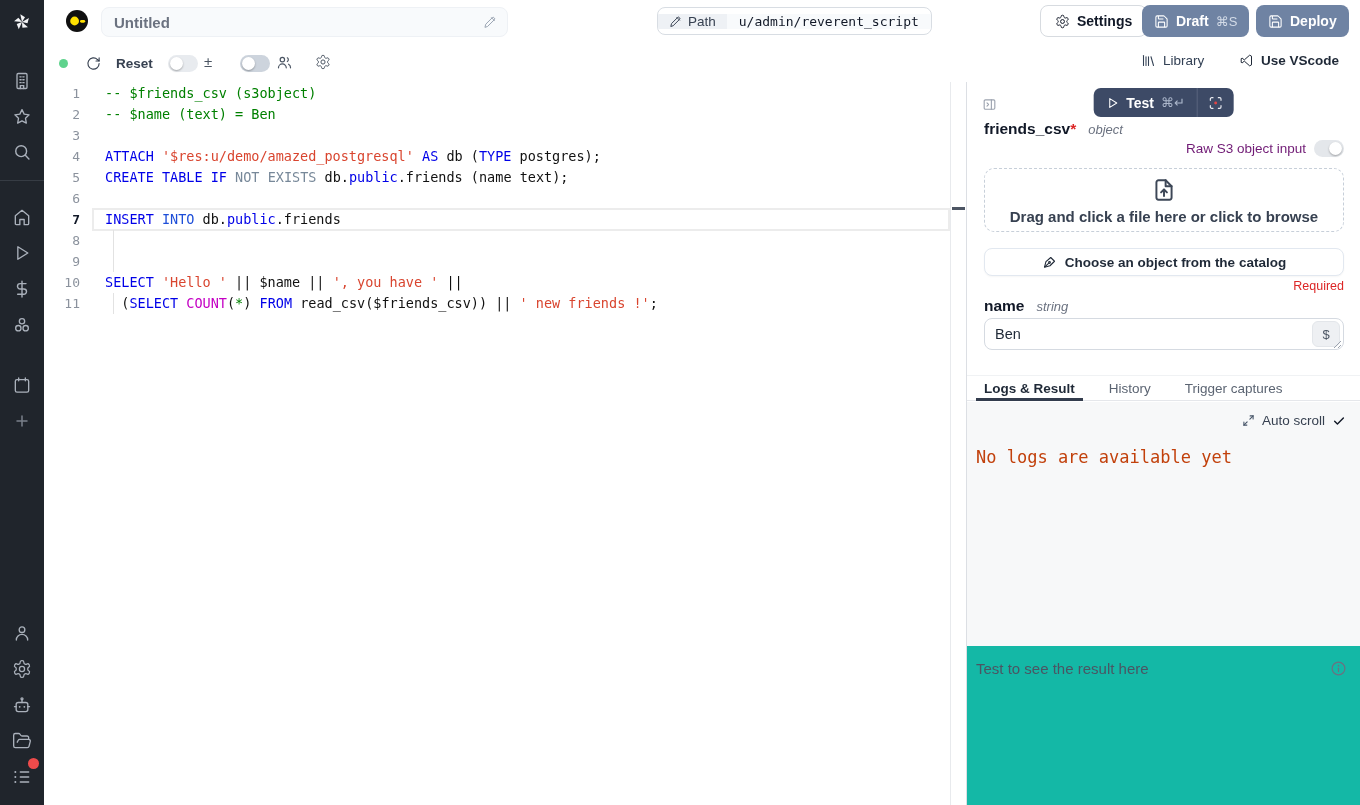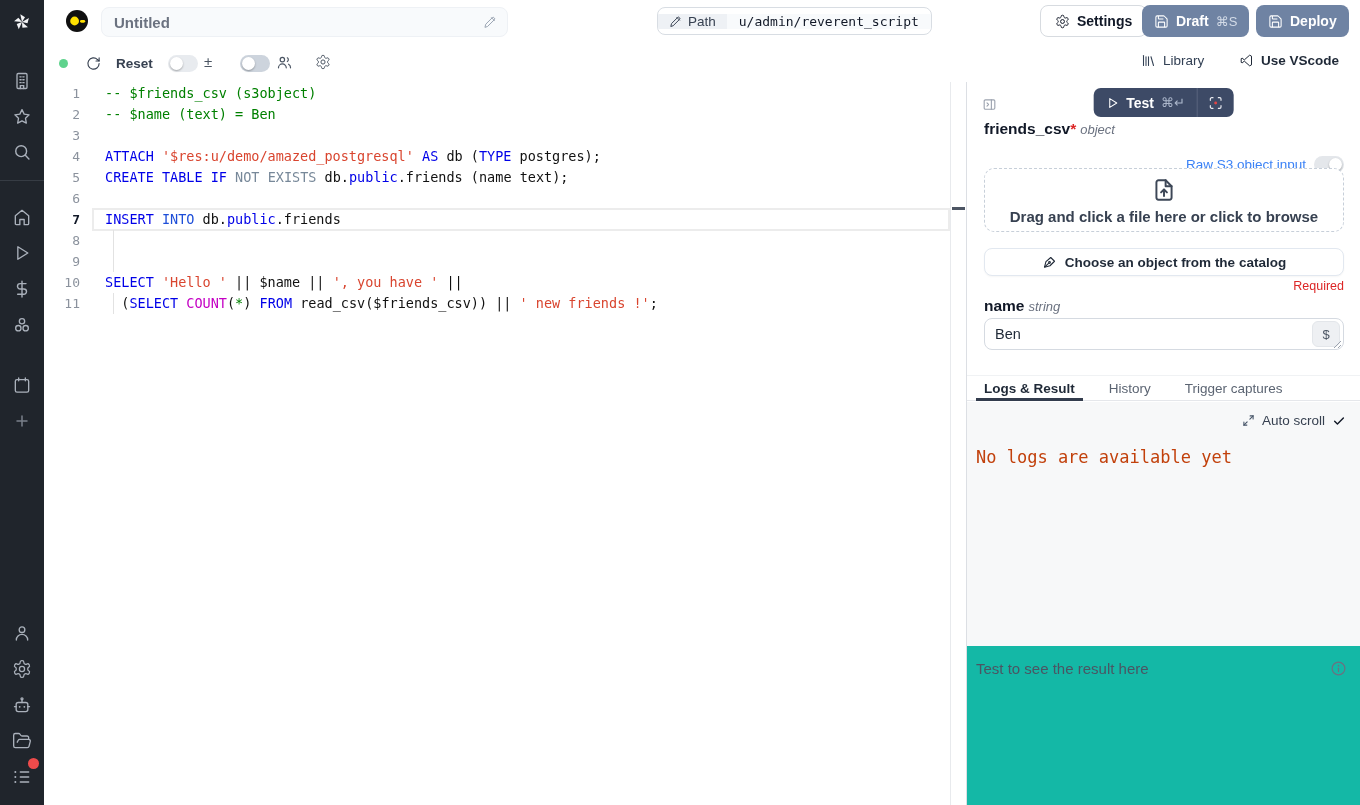--- a/index.html
+++ b/index.html
@@ -64,26 +64,26 @@
   
   .panel { position:absolute; left:966px; top:82px; width:394px; bottom:0; background:#fff; border-left:1px solid #dcdfe4; }
   .panel-open-icon { position:absolute; left:15px; top:15px; color:#9ca3af; cursor:pointer; }
   .test-group { position:absolute; top:6px; left:50%; transform:translateX(-50%); height:29px; display:flex; align-items:stretch; background:#3d4a66; border-radius:7px; cursor:pointer; }
   .test-main { display:flex; align-items:center; gap:7px; padding:0 12px; }
   .test-label { color:#fff; font-size:14px; font-weight:700; }
   .test-shortcut { color:#adb8cc; font-size:13px; }
   .test-sep { width:1px; background:#59647e; margin:0; }
   .test-capture { display:flex; align-items:center; justify-content:center; width:36px; color:#e8eaf0; }
 
-  .arg-head { position:absolute; left:17px; display:flex; align-items:baseline; gap:4px; }
+  .arg-head { position:absolute; left:17px; display:flex; align-items:baseline; gap:12px; }
   .arg-name { font-size:15.5px; font-weight:700; color:#111827; }
   .req-star { color:#dc2626; }
   .arg-type { font-size:13px; font-style:italic; color:#6b7280; }
   .h1 { top:38px; } .h2 { top:215px; }
-  .raws3-row { position:absolute; right:16px; top:58px; display:flex; align-items:center; gap:8px; font-size:13.5px; color:#3b82f6;margin-top:16px; }
+  .raws3-row { position:absolute; right:16px; top:58px; display:flex; align-items:center; gap:8px; font-size:13.5px; color:#701a75; }
   .t3 { background:#e4e7eb; flex:0 0 30px; }
   .dropzone { position:absolute; left:17px; right:16px; top:86px; height:64px; border:1.5px dashed #c7cfd9; border-radius:10px; display:flex; flex-direction:column; align-items:center; justify-content:center; gap:4px; cursor:pointer; background:#fff; }
   .dropzone-label { font-size:15px; font-weight:600; color:#374151; }
   .catalog-btn { position:absolute; left:17px; right:16px; top:166px; height:28px; background:#fff; border:1px solid #e2e8f0; border-radius:8px; box-shadow:0 1px 2px rgba(0,0,0,.04); display:flex; align-items:center; justify-content:center; gap:8px; font-size:13.5px; font-weight:700; color:#1f2937; cursor:pointer; }
   .required-label { position:absolute; right:16px; top:197px; font-size:12.5px; color:#dc2626; }
   .name-input-wrap { position:absolute; left:17px; right:16px; top:236px; height:32px; border:1px solid #d5dae1; border-radius:8px; background:#fff; display:flex; align-items:center; }
   .name-input { flex:1; border:none; outline:none; background:transparent; font-family:"Liberation Sans",sans-serif; font-size:14.5px; color:#1f2937; padding:0 10px; }
   .var-btn { width:28px; height:26px; margin-right:3px; border-radius:6px; background:#eef0f3; border:1px solid #e3e6ea; color:#4b5563; font-size:13px; display:flex; align-items:center; justify-content:center; cursor:pointer; }
   .resize-corner { position:absolute; right:1px; bottom:0px; color:#9ca3af; }
 

